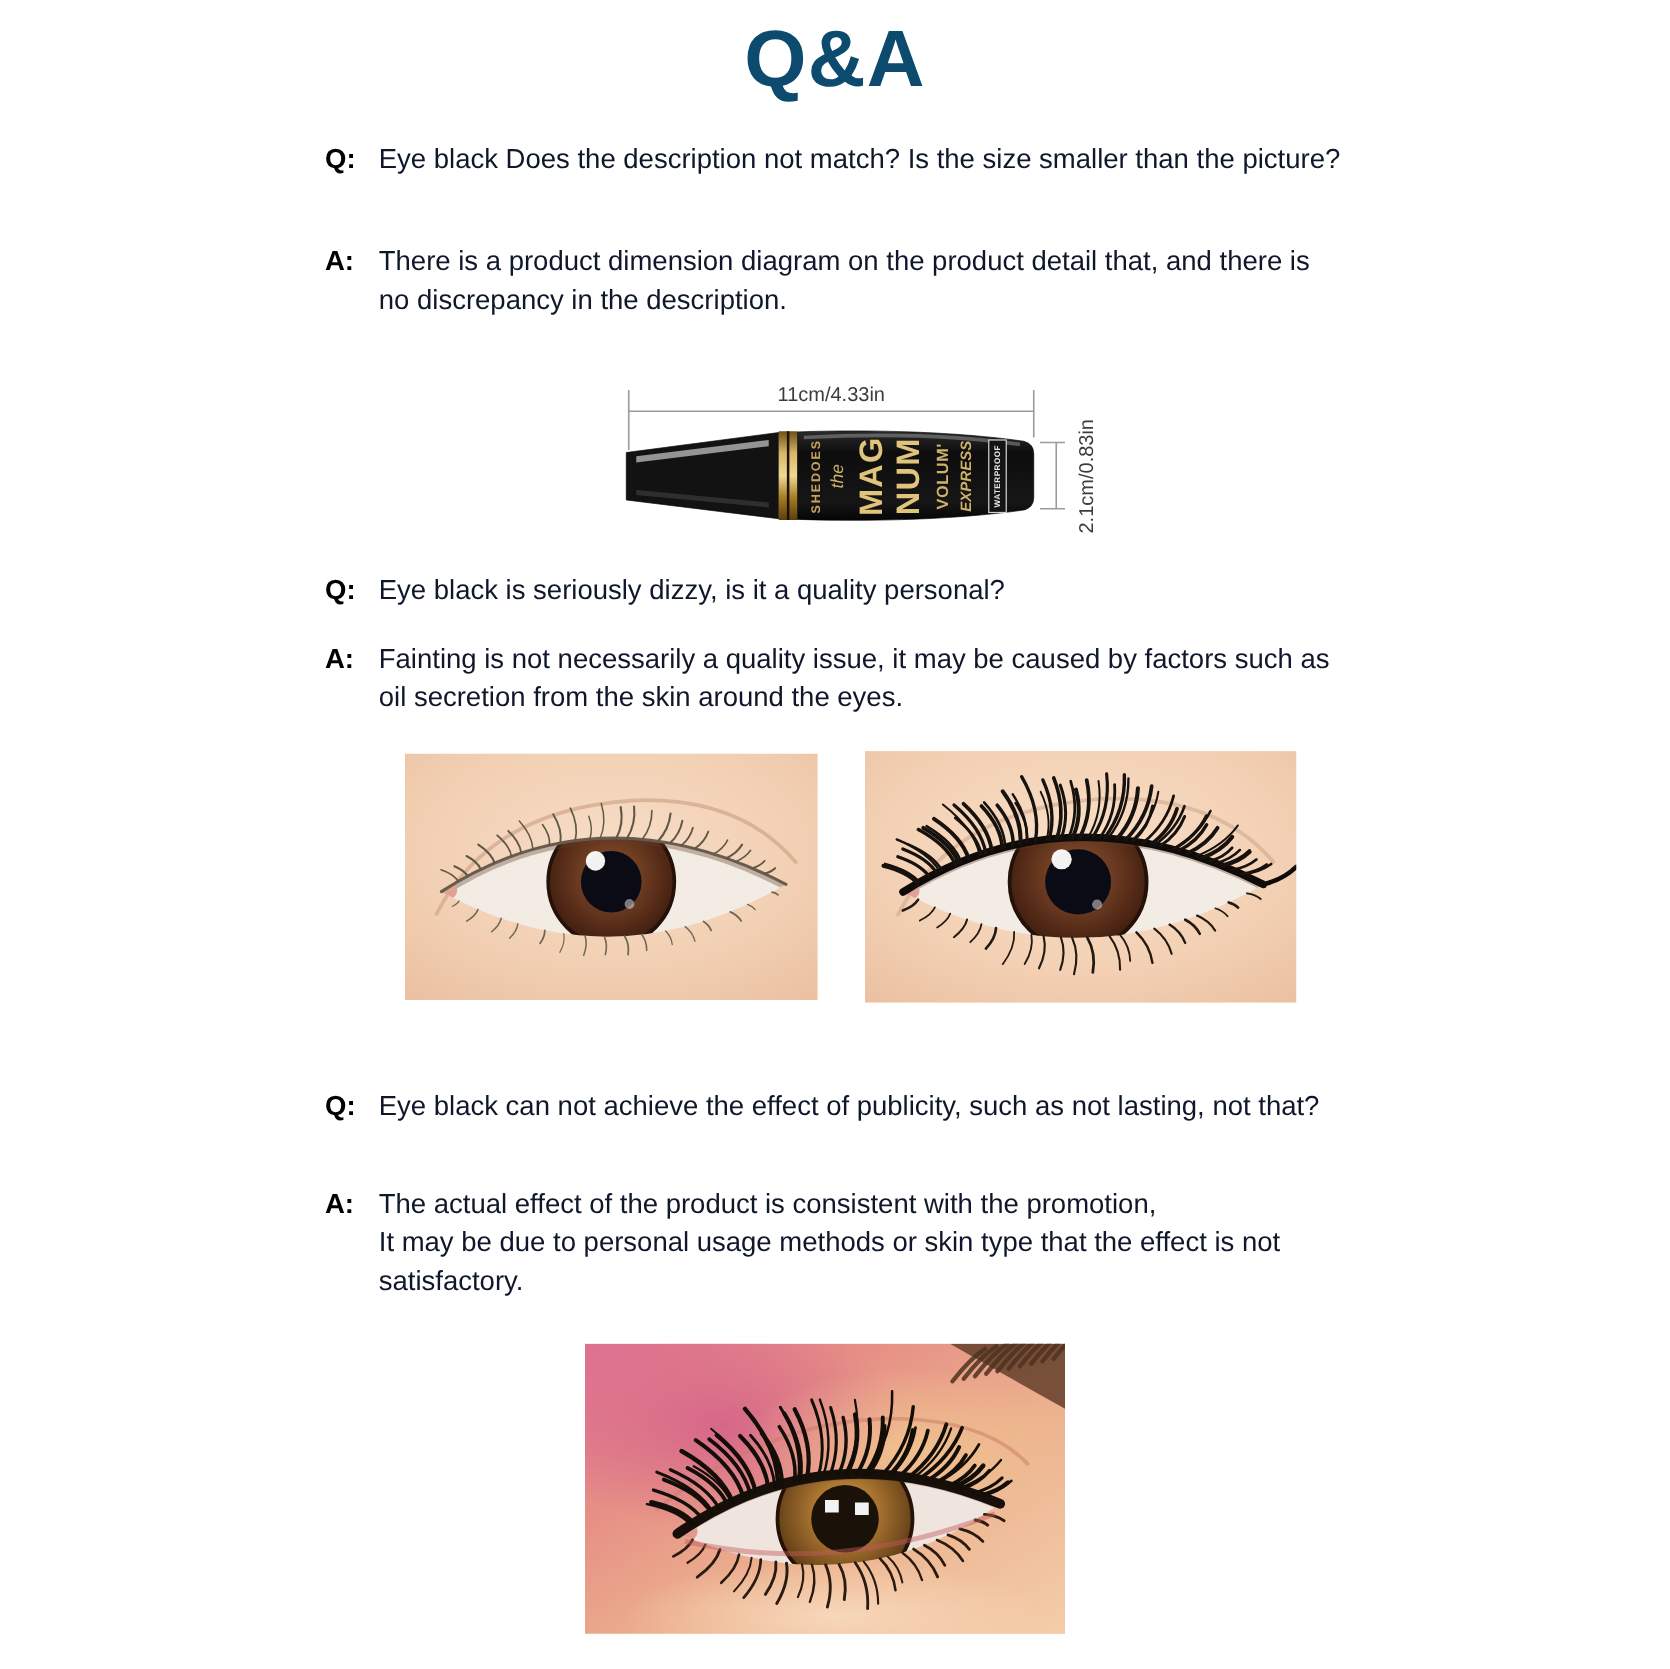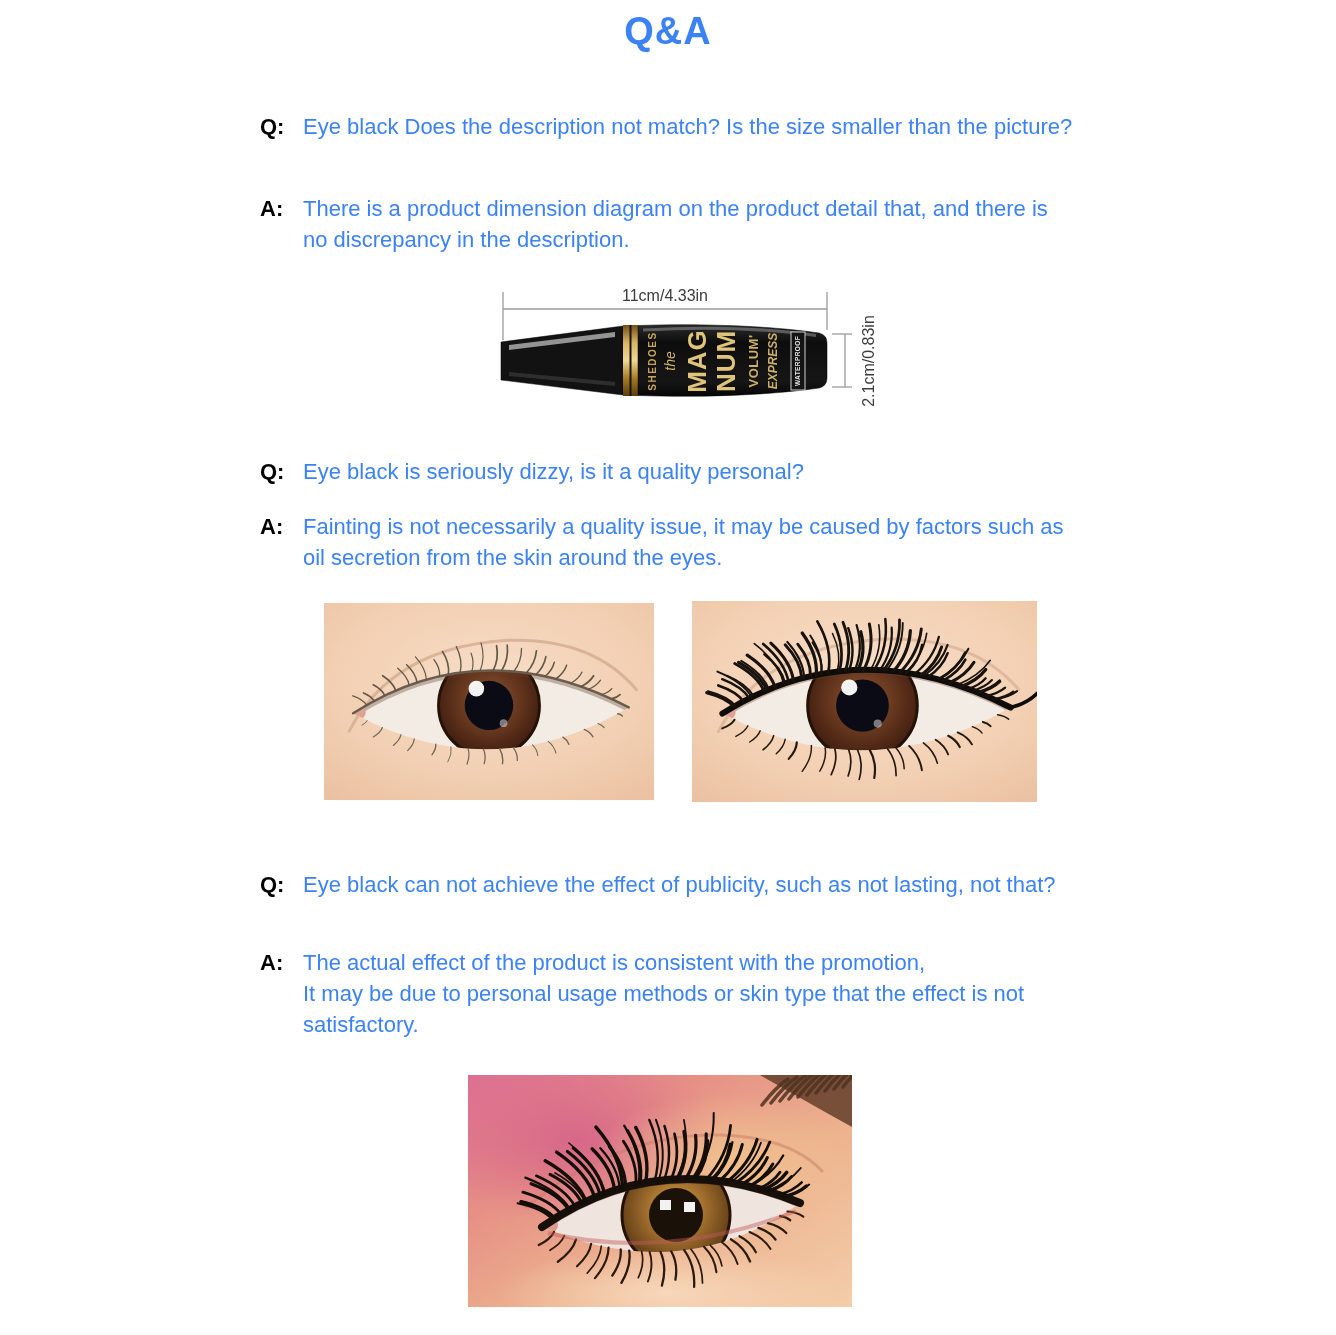--- a/index.html
+++ b/index.html
@@ -1,23 +1,23 @@
 <!DOCTYPE html>
 <html><head>
 <meta charset="utf-8">
 <style>
   html,body{margin:0;padding:0;background:#ffffff;}
   .page{position:relative;width:1336px;height:1335px;margin:0 auto;background:#ffffff;
         font-family:"Liberation Sans",sans-serif;color:#1b1b1b;overflow:hidden;}
   .title{position:absolute;top:10px;left:0;width:100%;margin:0;text-align:center;
-         font-size:38px;font-weight:700;letter-spacing:1px;color:#3b82f6;}
+         font-size:64px;font-weight:700;letter-spacing:1px;color:#0c4a6e;}
   .qa-row{position:absolute;left:260px;width:818px;display:flex;align-items:flex-start;}
   .lbl{flex:0 0 43px;font-weight:700;font-size:22px;line-height:31px;color:#000;}
-  .txt{margin:0;font-size:22px;line-height:31px;white-space:pre-line;color:#3b82f6;width:775px;}
-  .diagram{position:absolute;left:483px;top:268px;}
+  .txt{margin:0;font-size:22px;line-height:31px;white-space:pre-line;color:#0f172a;width:775px;}
+  .diagram{position:absolute;left:483px;top:288px;}
   .photo{position:absolute;background:#f2cfb2;}
   svg{display:block;}
   .dim{font-size:16px;fill:#3c3c3c;font-family:"Liberation Sans",sans-serif;}
   .t-brand{font-size:10px;fill:#c9a35c;letter-spacing:1.5px;font-weight:700;}
   .t-the{font-size:14px;font-style:italic;fill:#cdb06a;}
   .t-big{font-size:26px;font-weight:700;fill:#e0c47c;letter-spacing:1px;}
   .t-mid{font-size:13px;font-weight:700;fill:#cdb06a;letter-spacing:.5px;}
   .t-exp{font-size:12px;font-weight:700;font-style:italic;fill:#cdb06a;}
   .t-wp{font-size:6.5px;font-weight:700;fill:#e6e6e6;letter-spacing:.4px;}
 </style>

